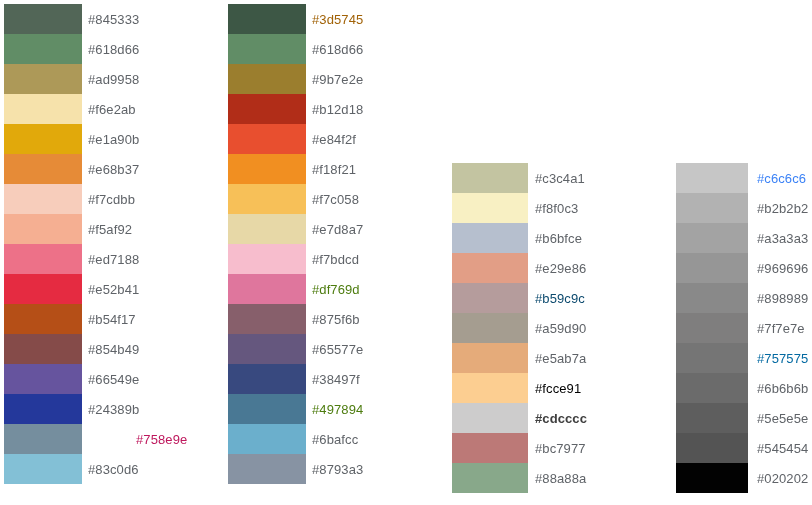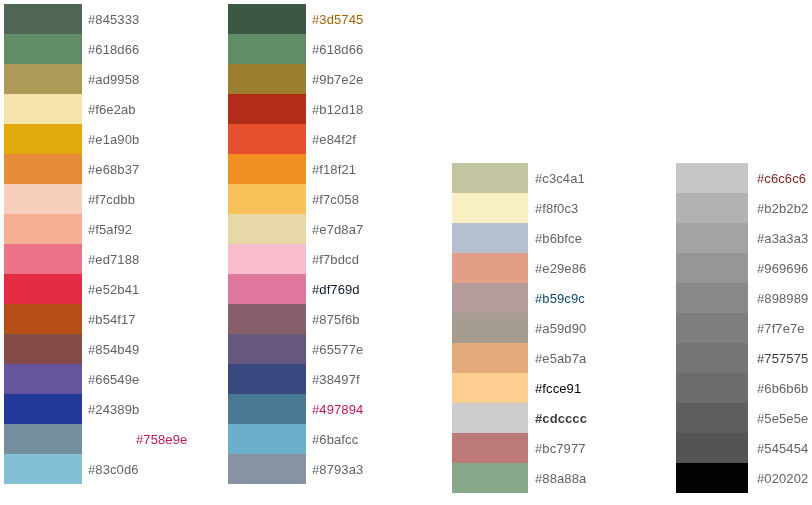--- a/index.html
+++ b/index.html
@@ -169,37 +169,37 @@
       <div class="swatch-row" style="height: 30px;">
         <div class="swatch-chip" style="height: 30px; background-color: rgb(231, 216, 167);"></div>
         <span class="swatch-label" style="color: rgb(95, 99, 104);">#e7d8a7</span>
       </div>
       <div class="swatch-row" style="height: 30px;">
         <div class="swatch-chip" style="height: 30px; background-color: rgb(247, 189, 205);"></div>
         <span class="swatch-label" style="color: rgb(95, 99, 104);">#f7bdcd</span>
       </div>
       <div class="swatch-row" style="height: 30px;">
         <div class="swatch-chip" style="height: 30px; background-color: rgb(223, 118, 157);"></div>
-        <span class="swatch-label" style="color: #0f172a; text-align: center;">#df769d</span>
+        <span class="swatch-label" style="color: #4d7c0f; text-align: center;">#df769d</span>
       </div>
       <div class="swatch-row" style="height: 30px;">
         <div class="swatch-chip" style="height: 30px; background-color: rgb(135, 95, 107);"></div>
         <span class="swatch-label" style="color: rgb(95, 99, 104);">#875f6b</span>
       </div>
       <div class="swatch-row" style="height: 30px;">
         <div class="swatch-chip" style="height: 30px; background-color: rgb(101, 87, 126);"></div>
         <span class="swatch-label" style="color: rgb(95, 99, 104);">#65577e</span>
       </div>
       <div class="swatch-row" style="height: 30px;">
         <div class="swatch-chip" style="height: 30px; background-color: rgb(56, 73, 127);"></div>
         <span class="swatch-label" style="color: rgb(95, 99, 104);">#38497f</span>
       </div>
       <div class="swatch-row" style="height: 30px;">
         <div class="swatch-chip" style="height: 30px; background-color: rgb(73, 120, 148);"></div>
-        <span class="swatch-label" style="color: #be185d;">#497894</span>
+        <span class="swatch-label" style="color: #4d7c0f;">#497894</span>
       </div>
       <div class="swatch-row" style="height: 30px;">
         <div class="swatch-chip" style="height: 30px; background-color: rgb(107, 175, 204);"></div>
         <span class="swatch-label" style="color: rgb(95, 99, 104);">#6bafcc</span>
       </div>
       <div class="swatch-row" style="height: 30px;">
         <div class="swatch-chip" style="height: 30px; background-color: rgb(135, 147, 163);"></div>
         <span class="swatch-label" style="color: rgb(95, 99, 104);">#8793a3</span>
       </div>
     </div>
@@ -245,21 +245,21 @@
         <span class="swatch-label" style="color: rgb(95, 99, 104);">#bc7977</span>
       </div>
       <div class="swatch-row" style="height: 30px;">
         <div class="swatch-chip" style="height: 30px; background-color: rgb(136, 168, 138);"></div>
         <span class="swatch-label" style="color: rgb(95, 99, 104);">#88a88a</span>
       </div>
     </div>
     <div class="palette-column" id="col-3" style="height: 330px;">
       <div class="swatch-row" style="height: 30px;">
         <div class="swatch-chip" style="height: 30px; background-color: rgb(198, 198, 198);"></div>
-        <span class="swatch-label" style="color: #7f1d1d; text-align: right;">#c6c6c6</span>
+        <span class="swatch-label" style="color: #3b82f6; text-align: right;">#c6c6c6</span>
       </div>
       <div class="swatch-row" style="height: 30px;">
         <div class="swatch-chip" style="height: 30px; background-color: rgb(178, 178, 178);"></div>
         <span class="swatch-label" style="color: rgb(95, 99, 104);">#b2b2b2</span>
       </div>
       <div class="swatch-row" style="height: 30px;">
         <div class="swatch-chip" style="height: 30px; background-color: rgb(163, 163, 163);"></div>
         <span class="swatch-label" style="color: rgb(95, 99, 104);">#a3a3a3</span>
       </div>
       <div class="swatch-row" style="height: 30px;">
@@ -269,21 +269,21 @@
       <div class="swatch-row" style="height: 30px;">
         <div class="swatch-chip" style="height: 30px; background-color: rgb(137, 137, 137);"></div>
         <span class="swatch-label" style="color: rgb(95, 99, 104);">#898989</span>
       </div>
       <div class="swatch-row" style="height: 30px;">
         <div class="swatch-chip" style="height: 30px; background-color: rgb(127, 126, 126);"></div>
         <span class="swatch-label" style="color: rgb(95, 99, 104);">#7f7e7e</span>
       </div>
       <div class="swatch-row" style="height: 30px;">
         <div class="swatch-chip" style="height: 30px; background-color: rgb(117, 117, 117);"></div>
-        <span class="swatch-label" style="color: #404040;">#757575</span>
+        <span class="swatch-label" style="color: #0369a1;">#757575</span>
       </div>
       <div class="swatch-row" style="height: 30px;">
         <div class="swatch-chip" style="height: 30px; background-color: rgb(107, 107, 107);"></div>
         <span class="swatch-label" style="color: rgb(95, 99, 104);">#6b6b6b</span>
       </div>
       <div class="swatch-row" style="height: 30px;">
         <div class="swatch-chip" style="height: 30px; background-color: rgb(94, 94, 94);"></div>
         <span class="swatch-label" style="color: rgb(95, 99, 104);">#5e5e5e</span>
       </div>
       <div class="swatch-row" style="height: 30px;">

